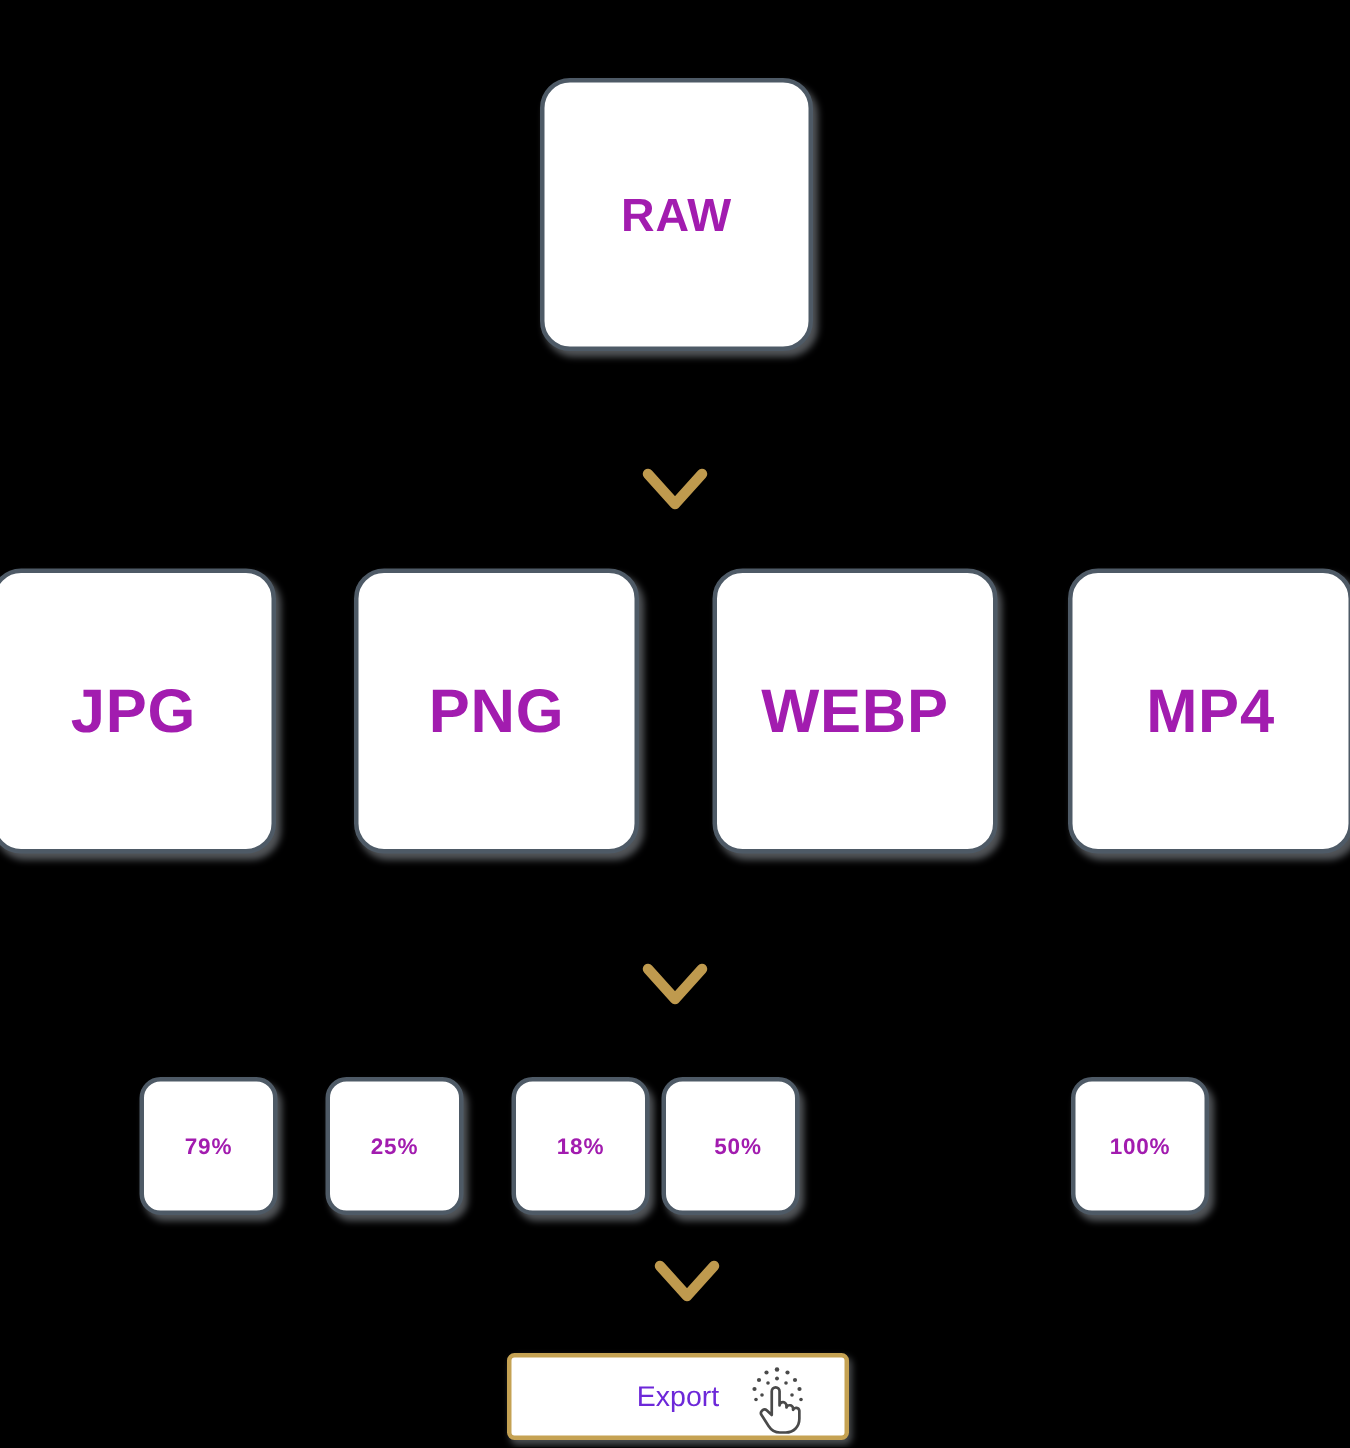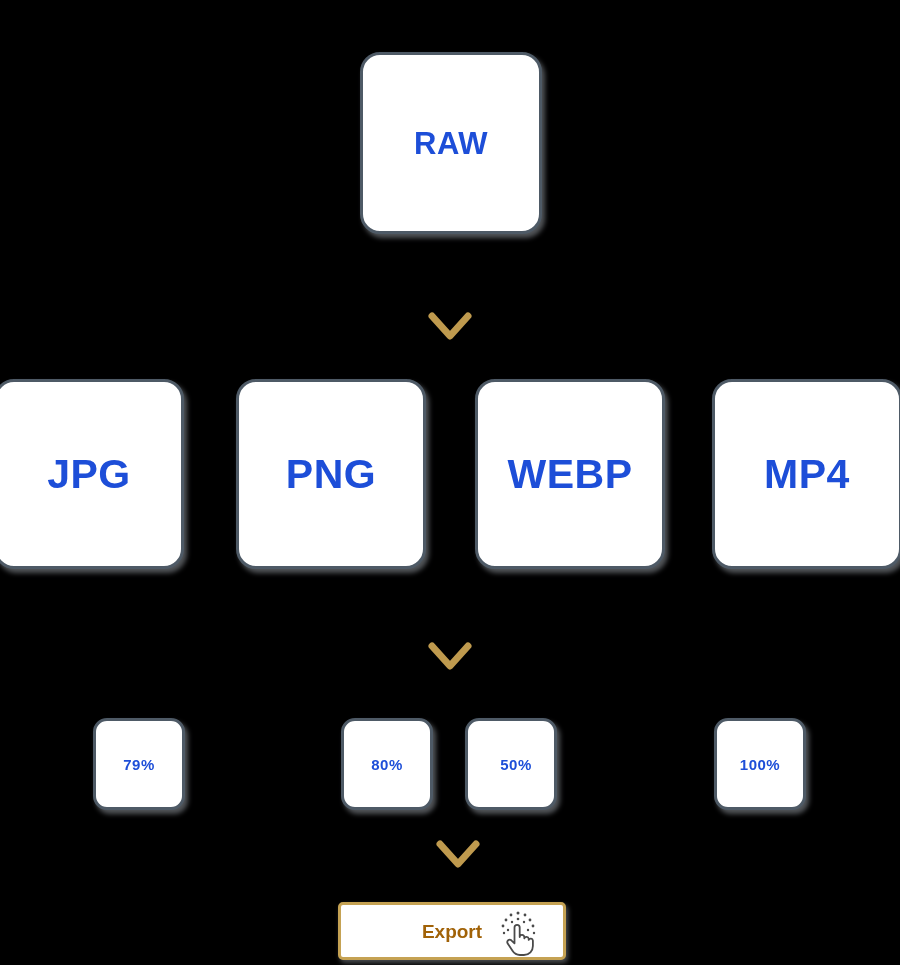--- a/index.html
+++ b/index.html
@@ -28,21 +28,21 @@
     box-sizing: border-box;
     background: #ffffff;
     border: 3px solid #4e5a66;
     border-radius: 18px;
     display: flex;
     align-items: center;
     justify-content: center;
     box-shadow: 3px 4px 5px rgba(150,155,162,0.55);
   }
   .node-label {
-    color: #1d4ed8;
+    color: #a21caf;
     font-weight: bold;
     letter-spacing: 0.5px;
     white-space: nowrap;
     line-height: 1;
   }
 
   
   .tier-source {
     width: 182px;
     height: 182px;
@@ -70,43 +70,43 @@
     width: 92px;
     height: 92px;
     top: 718px;
     border-radius: 14px;
     border-width: 3px;
   }
   .tier-quality .node-label { font-size: 15px; }
   .q-0 { left: 93px; }
   .q-1 { left: 217px; }
   .q-2 { left: 341px; }
-  .q-3 { left: 465px; padding-left: 10px; }
+  .q-3 { left: 441px; padding-left: 10px; }
   .q-4 { left: 590px; }
   .q-5 { left: 714px; }
 
   
   .export-button {
     position: absolute;
     box-sizing: border-box;
     left: 338px;
     top: 902px;
     width: 228px;
     height: 58px;
     background: #ffffff;
     border: 3px solid #c5a253;
     border-radius: 5px;
     display: flex;
     align-items: center;
     justify-content: center;
     box-shadow: 2px 3px 5px rgba(150,155,162,0.5);
   }
   .export-label {
-    color: #a16207;
-    font-weight: bold;
+    color: #6d28d9;
+    font-weight: normal;
     font-size: 19px;
     line-height: 1;
   }
   .cursor-icon {
     position: absolute;
     left: 152px;
     top: 4px;
     width: 50px;
     height: 50px;
   }
@@ -151,22 +151,25 @@
 
   <div class="chevron chev-2">
     <svg viewBox="0 0 44 34" width="44" height="34" aria-hidden="true">
       <path d="M4 6 L22 26 L40 6" fill="none" stroke="#bf9a4e" stroke-width="7" stroke-linecap="round" stroke-linejoin="round"></path>
     </svg>
   </div>
 
   <div class="node tier-quality q-0">
     <span class="node-label">79%</span>
   </div>
+  <div class="node tier-quality q-1">
+    <span class="node-label">25%</span>
+  </div>
   <div class="node tier-quality q-2">
-    <span class="node-label">80%</span>
+    <span class="node-label">18%</span>
   </div>
   <div class="node tier-quality q-3">
     <span class="node-label">50%</span>
   </div>
   <div class="node tier-quality q-5">
     <span class="node-label">100%</span>
   </div>
 
   <div class="chevron chev-3">
     <svg viewBox="0 0 44 34" width="44" height="34" aria-hidden="true">

